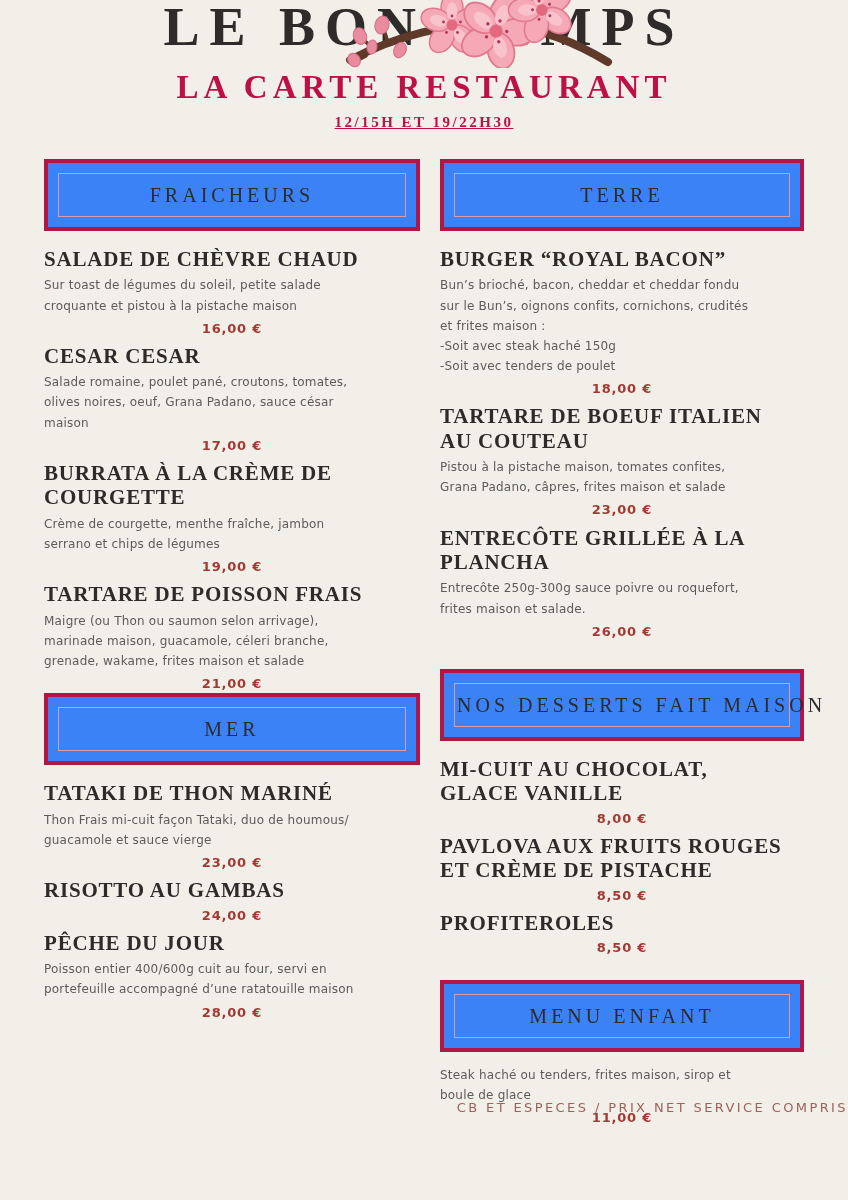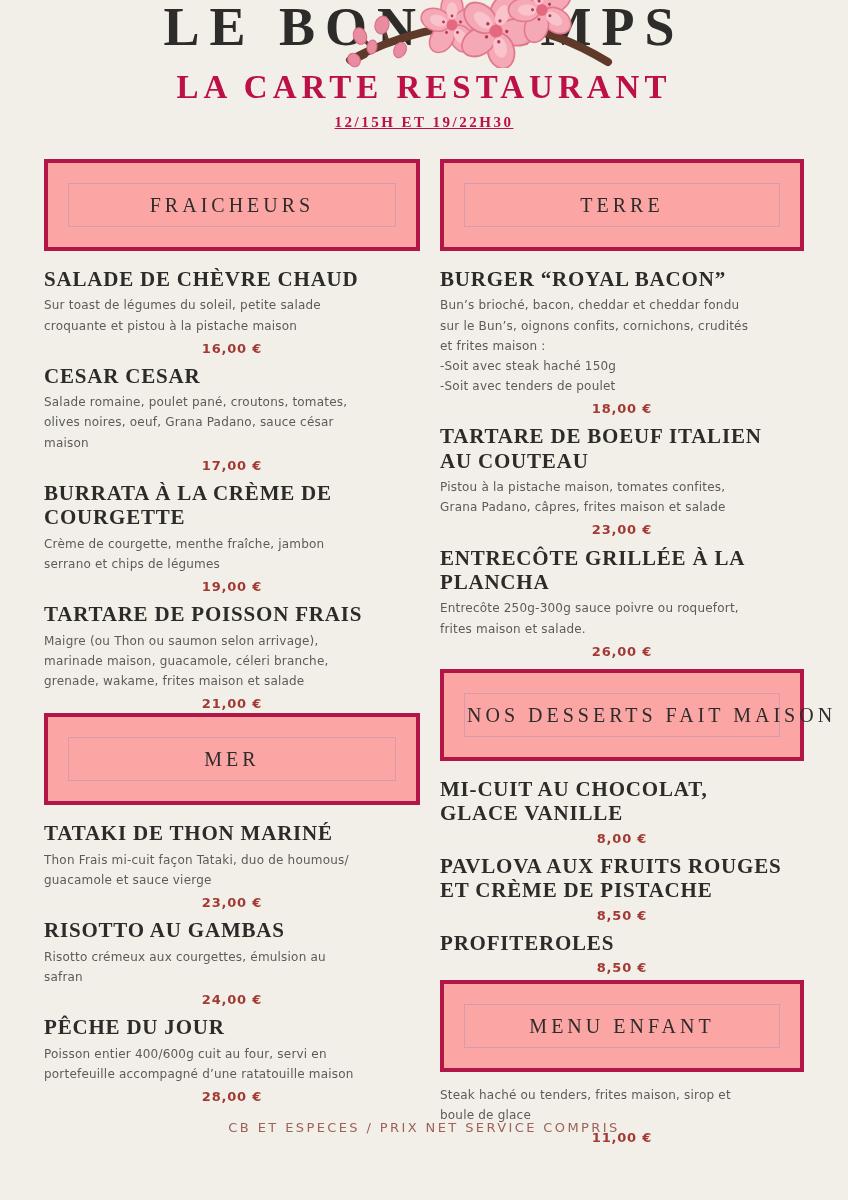--- a/index.html
+++ b/index.html
@@ -31,21 +31,21 @@
   .columns{display:flex;justify-content:space-between;margin-top:29px;align-items:flex-start;}
   .col{display:block;}
   .col-left{width:376px;}
   .col-right{width:364px;}
   .section{display:block;}
   .col-left .section:nth-child(1){min-height:510px;}
   .col-right .section:nth-child(1){min-height:510px;}
   .col-right .section:nth-child(2){min-height:311px;}
 
   
-  .shdr{border:4px solid #b21647;padding:20px;background:#fca5a5;}
+  .shdr{border:4px solid #b21647;padding:10px;background:#3b82f6;}
   .shdr-in{border:1px solid #d49cad;text-align:center;padding:11px 2px;}
   .shdr-in h2{
     margin:0;font-size:20px;line-height:1.0;font-weight:400;
     letter-spacing:4px;color:#2e2c2a;white-space:nowrap;
   }
 
   
   .items{padding-top:9px;}
   .item-name{
     margin:7px 0 0;font-size:21px;line-height:1.16;font-weight:700;
@@ -57,21 +57,21 @@
     white-space:pre-line;
   }
   .item-price{
     margin:5px 0 1px;font-family:"DejaVu Sans", sans-serif;
     font-size:13px;line-height:1.25;font-weight:700;
     letter-spacing:0.8px;color:#a23a33;text-align:center;
   }
 
   
   .footer-note{
-    position:absolute;left:0;bottom:13px;width:100%;text-align:center;
+    position:absolute;left:0;bottom:13px;width:100%;text-align:right;
     font-family:"DejaVu Sans", sans-serif;font-size:13px;letter-spacing:2.4px;
     color:#9d625a;
   }
 </style>
 </head>
 <body>
 
 <div class="page">
 
   <header class="menu-header">
@@ -169,22 +169,20 @@
           </div>
           <div class="items">
             <article class="item">
               <h3 class="item-name">TATAKI DE THON MARINÉ</h3>
               <p class="item-desc">Thon Frais mi-cuit façon Tataki, duo de houmous/
 guacamole et sauce vierge</p>
               <p class="item-price">23,00 €</p>
             </article>
             <article class="item">
               <h3 class="item-name">RISOTTO AU GAMBAS</h3>
-              <p class="item-desc">Risotto crémeux aux courgettes, émulsion au
-safran</p>
               <p class="item-price">24,00 €</p>
             </article>
             <article class="item">
               <h3 class="item-name">PÊCHE DU JOUR</h3>
               <p class="item-desc">Poisson entier 400/600g cuit au four, servi en
 portefeuille accompagné d’une ratatouille maison</p>
               <p class="item-price">28,00 €</p>
             </article>
           </div>
         </section>

